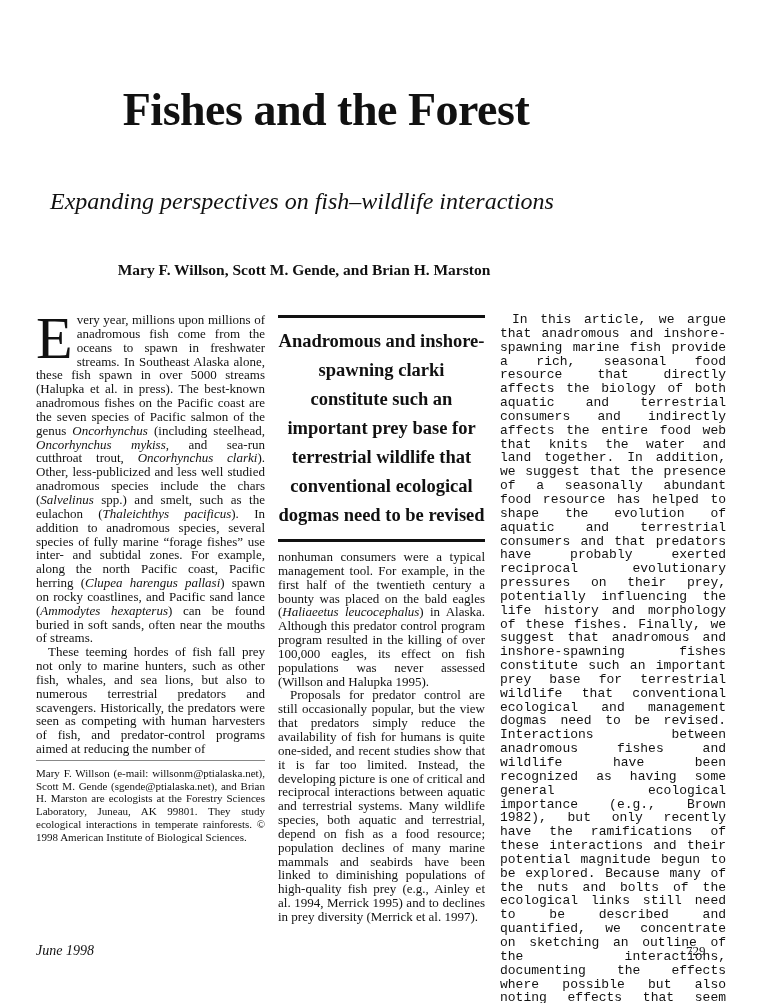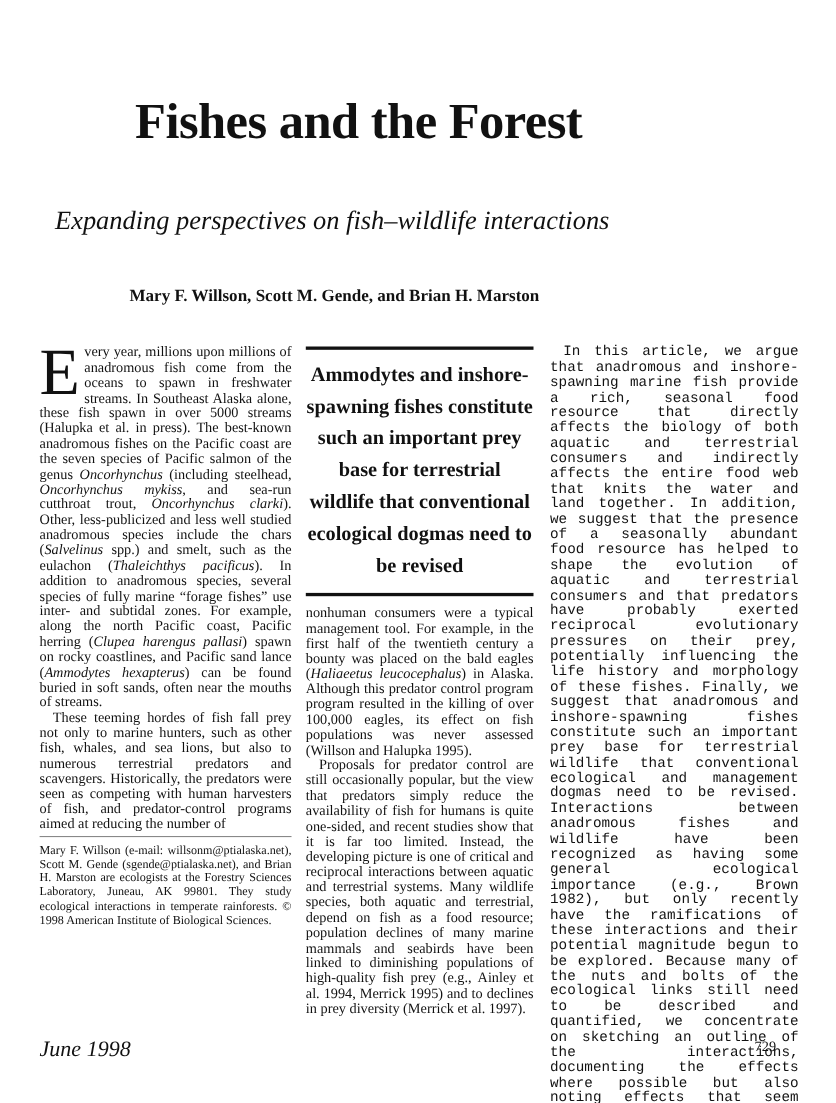--- a/index.html
+++ b/index.html
@@ -38,21 +38,21 @@
       margin: 2px 0 8px 0; padding: 9px 0 9px 0;
       text-align: center; font-weight: bold; font-size: 18.5px; line-height: 29px;
     }
     .footnote-rule { border-top: 1px solid #888; margin: 4px 0 6px 0; }
     .footnote { font-size: 11px; line-height: 12.7px; text-align: justify; }
     .section-head {
       font-weight: bold; font-size: 17px; line-height: 20px; margin: 14px 0 6px 0;
       text-align: center;
     }
     .footer-left {
-      position: absolute; left: 36px; top: 943px; font-style: italic; font-size: 20px; text-align: right;
+      position: absolute; left: 36px; top: 943px; font-style: italic; font-size: 14px; text-align: right;
     }
     .footer-right {
       position: absolute; left: 686px; top: 943px; font-size: 13px;
     }
     i { font-style: italic; }
   </style>
 </head>
 <body>
 
 <div class="title">Fishes and the Forest</div>
@@ -60,21 +60,21 @@
 <div class="authors">Mary F. Willson, Scott M. Gende, and Brian H. Marston</div>
 
 <div class="col col1">
   <p><span class="dropcap">E</span><span>very year, millions upon millions of anadromous fish come from the oceans to spawn in freshwater streams. In Southeast Alaska alone, these fish spawn in over 5000 streams (Halupka et al. in press). The best-known anadromous fishes on the Pacific coast are the seven species of Pacific salmon of the genus </span><i>Oncorhynchus</i><span> (including steelhead, </span><i>Oncorhynchus mykiss</i><span>, and sea-run cutthroat trout, </span><i>Oncorhynchus clarki</i><span>). Other, less-publicized and less well studied anadromous species include the chars (</span><i>Salvelinus</i><span> spp.) and smelt, such as the eulachon (</span><i>Thaleichthys pacificus</i><span>). In addition to anadromous species, several species of fully marine “forage fishes” use inter- and subtidal zones. For example, along the north Pacific coast, Pacific herring (</span><i>Clupea harengus pallasi</i><span>) spawn on rocky coastlines, and Pacific sand lance (</span><i>Ammodytes hexapterus</i><span>) can be found buried in soft sands, often near the mouths of streams.</span></p>
   <p class="indent">These teeming hordes of fish fall prey not only to marine hunters, such as other fish, whales, and sea lions, but also to numerous terrestrial predators and scavengers. Historically, the predators were seen as competing with human harvesters of fish, and predator-control programs aimed at reducing the number of</p>
   <div class="footnote-rule"></div>
   <div class="footnote">Mary F. Willson (e-mail: willsonm@ptialaska.net), Scott M. Gende (sgende@ptialaska.net), and Brian H. Marston are ecologists at the Forestry Sciences Laboratory, Juneau, AK 99801. They study ecological interactions in temperate rainforests. © 1998 American Institute of Biological Sciences.</div>
 </div>
 
 <div class="col col2">
-  <div class="pullquote">Ammodytes and inshore-spawning fishes constitute such an important prey base for terrestrial wildlife that conventional ecological dogmas need to be revised</div>
+  <div class="pullquote">Anadromous and inshore-spawning clarki constitute such an important prey base for terrestrial wildlife that conventional ecological dogmas need to be revised</div>
   <p><span>nonhuman consumers were a typical management tool. For example, in the first half of the twentieth century a bounty was placed on the bald eagles (</span><i>Haliaeetus leucocephalus</i><span>) in Alaska. Although this predator control program program resulted in the killing of over 100,000 eagles, its effect on fish populations was never assessed (Willson and Halupka 1995).</span></p>
   <p class="indent">Proposals for predator control are still occasionally popular, but the view that predators simply reduce the availability of fish for humans is quite one-sided, and recent studies show that it is far too limited. Instead, the developing picture is one of critical and reciprocal interactions between aquatic and terrestrial systems. Many wildlife species, both aquatic and terrestrial, depend on fish as a food resource; population declines of many marine mammals and seabirds have been linked to diminishing populations of high-quality fish prey (e.g., Ainley et al. 1994, Merrick 1995) and to declines in prey diversity (Merrick et al. 1997).</p>
 </div>
 
 <div class="col col3">
   <p class="indent">In this article, we argue that anadromous and inshore-spawning marine fish provide a rich, seasonal food resource that directly affects the biology of both aquatic and terrestrial consumers and indirectly affects the entire food web that knits the water and land together. In addition, we suggest that the presence of a seasonally abundant food resource has helped to shape the evolution of aquatic and terrestrial consumers and that predators have probably exerted reciprocal evolutionary pressures on their prey, potentially influencing the life history and morphology of these fishes. Finally, we suggest that anadromous and inshore-spawning fishes constitute such an important prey base for terrestrial wildlife that conventional ecological and management dogmas need to be revised. Interactions between anadromous fishes and wildlife have been recognized as having some general ecological importance (e.g., Brown 1982), but only recently have the ramifications of these interactions and their potential magnitude begun to be explored. Because many of the nuts and bolts of the ecological links still need to be described and quantified, we concentrate on sketching an outline of the interactions, documenting the effects where possible but also noting effects that seem probable, subject to future research.</p>
   <div class="section-head">The seasonal food resource</div>
   <p>The potential number of fish returning to spawning areas along shorelines and in freshwater streams is</p>
 </div>
 

